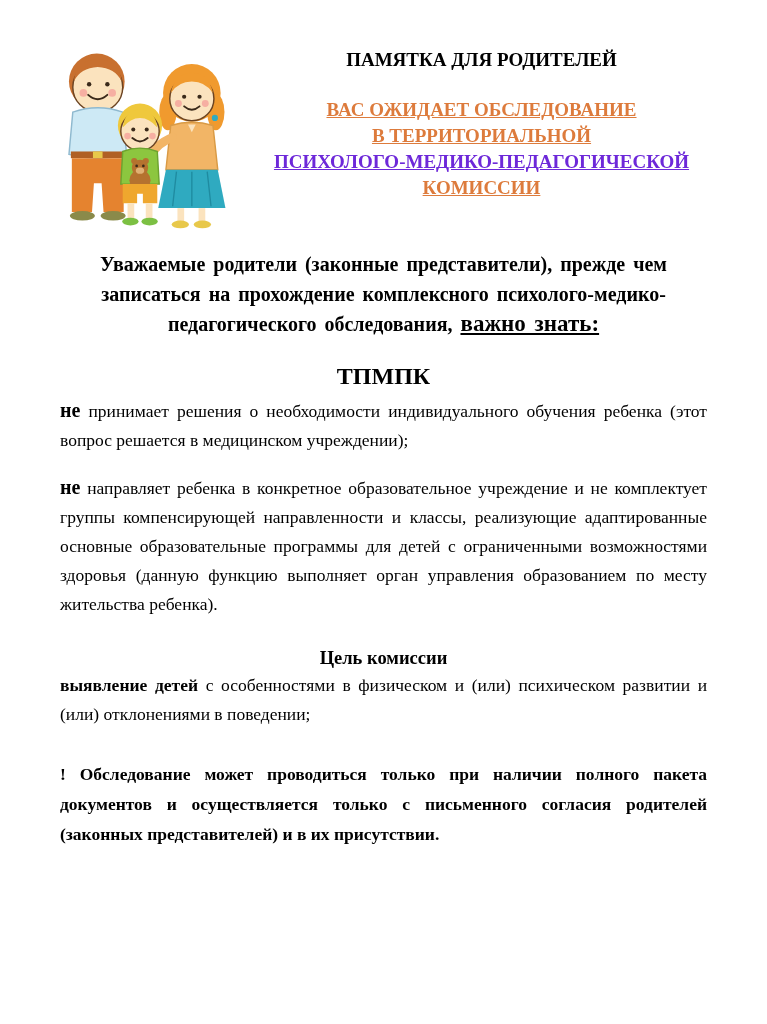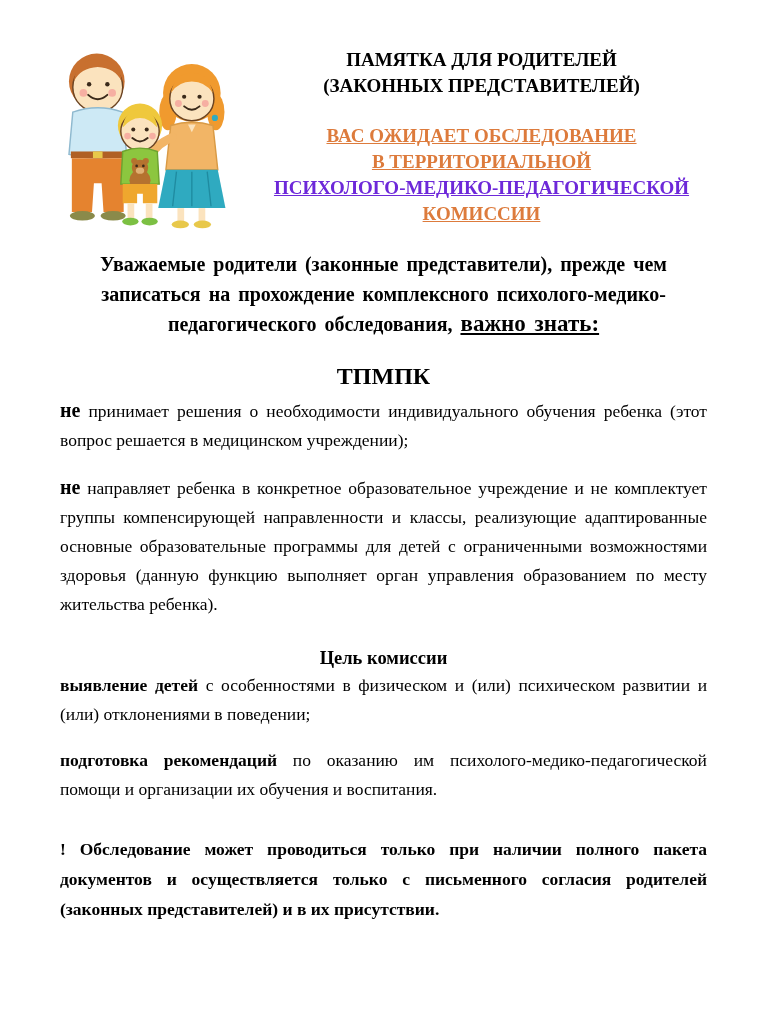--- a/index.html
+++ b/index.html
@@ -106,21 +106,20 @@
           <path d="M82 147 L118 147 L118 167 L103 167 L103 157 L97 157 L97 167 L82 167 Z" fill="#EFA72E"></path>
           <rect x="87" y="167" width="7" height="16" fill="#FBE3BE"></rect>
           <rect x="106" y="167" width="7" height="16" fill="#FBE3BE"></rect>
           <ellipse cx="90" cy="186" rx="8.5" ry="4" fill="#7CC043"></ellipse>
           <ellipse cx="110" cy="186" rx="8.5" ry="4" fill="#7CC043"></ellipse>
         </g>
       </svg>
     </div>
     <div class="titles">
       <div class="title-line">ПАМЯТКА ДЛЯ РОДИТЕЛЕЙ</div>
-      <div class="title-line">(ЗАКОННЫХ ПРЕДСТАВИТЕЛЕЙ)</div>
       <div class="subtitle">
         <div class="subtitle-line accent" style="color: rgb(221, 123, 60);">ВАС ОЖИДАЕТ ОБСЛЕДОВАНИЕ</div>
         <div class="subtitle-line accent" style="color: rgb(221, 123, 60);">В ТЕРРИТОРИАЛЬНОЙ</div>
         <div class="subtitle-line accent" style="color: #6d28d9;">ПСИХОЛОГО-МЕДИКО-ПЕДАГОГИЧЕСКОЙ</div>
         <div class="subtitle-line accent" style="color: rgb(221, 123, 60);">КОМИССИИ</div>
       </div>
     </div>
   </div>
 
   <div class="content">
@@ -140,22 +139,18 @@
       <span class="lead">не</span>
       <span>направляет ребенка в конкретное образовательное учреждение и не комплектует группы компенсирующей направленности и классы, реализующие адаптированные основные образовательные программы для детей с ограниченными возможностями здоровья (данную функцию выполняет орган управления образованием по месту жительства ребенка).</span>
     </p>
 
     <div class="goal">
       <div class="section-heading small">Цель комиссии</div>
       <p class="para">
         <span class="lead">выявление детей</span>
         <span>с особенностями в физическом и (или) психическом развитии и  (или) отклонениями в поведении;</span>
       </p>
-      <p class="para">
-        <span class="lead">подготовка рекомендаций</span>
-        <span>по оказанию им психолого-медико-педагогической помощи и организации их обучения и воспитания.</span>
-      </p>
     </div>
 
     <p class="warning">! Обследование может проводиться только при наличии полного пакета документов и осуществляется только с письменного согласия родителей (законных представителей) и в их присутствии.</p>
 
   </div>
 </div>
 
 </body></html>

